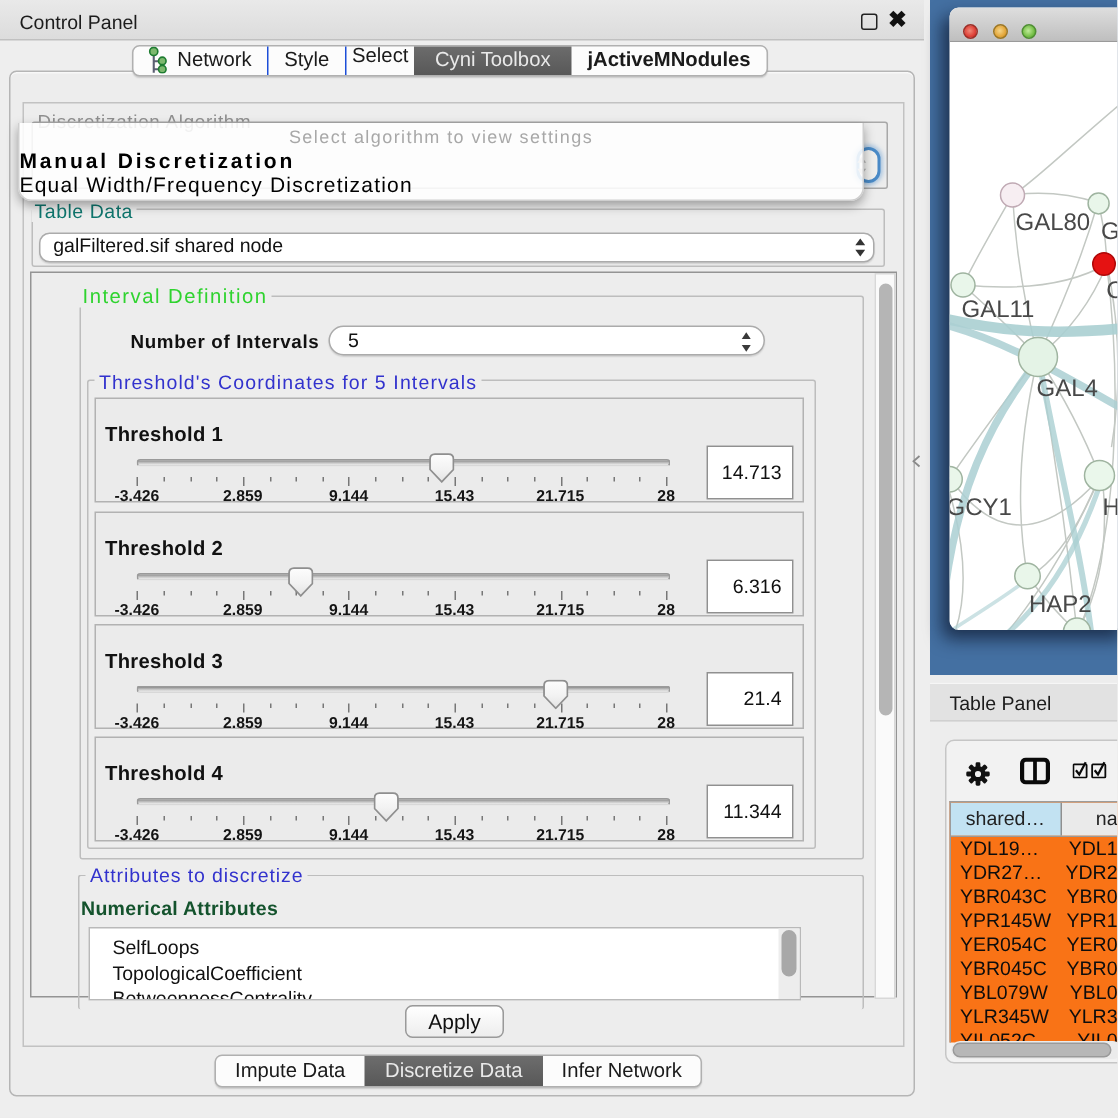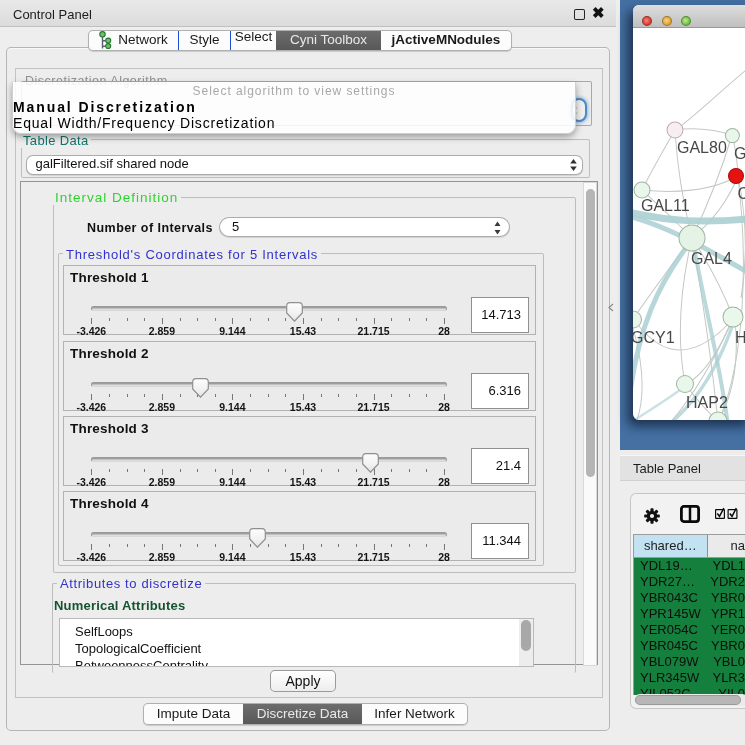--- a/index.html
+++ b/index.html
@@ -34,21 +34,21 @@
 
 
 .combo { position:absolute; background:#ffffff; border:1px solid #ababab; border-radius:4px;
   font-size:13px; color:#111; box-shadow:0 1px 1px rgba(0,0,0,0.12); }
 .combo .txt { position:absolute; left:12px; top:3px; }
 .combo .arr { position:absolute; right:4px; top:2px; width:9px; }
 
 
 .tpanel { position:absolute; left:63px; width:473px; height:70px;
   border:1px solid #b2b2b2; background:#ebebeb; }
-.tpanel .tt { position:absolute; left:6px; top:4px; font-size:13.5px; font-weight:bold; color:#111; letter-spacing:0.2px; }
+.tpanel .tt { position:absolute; left:6px; top:16px; font-size:13.5px; font-weight:bold; color:#111; letter-spacing:0.2px; }
 .valbox { position:absolute; left:407px; top:31px; width:58px; height:36px; background:#fff;
   border:1px solid #909090; font-size:13px; color:#111; text-align:right; line-height:34px; padding-right:7px; }
 
 
 #attrlist { left:59px; top:618px; width:475px; height:49px; background:#ffffff; border:1px solid #b9b9b9; overflow:hidden; padding-top:4px; }
 #attrlist div { font-size:13px; color:#111; padding-left:15px; height:17px; line-height:17px; }
 
 .btn { position:absolute; background:linear-gradient(#ffffff,#ededed); border:1px solid #9a9a9a;
   border-radius:5px; font-size:14px; color:#111; text-align:center; }
 
@@ -62,21 +62,21 @@
   border-radius:6px 0 0 6px; box-shadow:-5px 6px 11px rgba(8,16,36,0.65); overflow:hidden; }
 #nettitle { position:absolute; left:0; top:0; width:100%; height:23px;
   background:linear-gradient(#dedede,#bfbfbf); border-bottom:1px solid #9a9a9a; }
 .light { position:absolute; top:11px; width:10px; height:10px; border-radius:50%; }
 
 #tpanelbar { left:620px; top:455px; width:125px; height:26px; background:#e2e2e2;
   border-top:1px solid #f6f6f6; border-bottom:1px solid #d0d0d0; }
 #tpanelbar .t { position:absolute; left:13px; top:5px; font-size:13px; color:#1c1c1c;text-align:center; }
 #tablecard { left:630px; top:493px; width:130px; height:216px; background:#f2f2f2;
   border:1px solid #c6c6c6; border-radius:6px; }
-#thetable { left:633px; top:534px; width:112px; height:161px; background:#15803d;
+#thetable { left:633px; top:534px; width:112px; height:161px; background:#f97316;
   border-left:1px solid #9c9c9c; border-top:1px solid #9c9c9c; overflow:hidden; font-size:13px; }
 .hrow { display:flex; height:22.5px; border-bottom:1px solid #9a9a9a; }
 .hc1 { width:76px; background:#c2e2f2; border-right:1px solid #8f8f8f; text-align:center; line-height:22px; color:#222; }
 .hc2 { flex:1; background:#eaeaea; line-height:22px; color:#222; padding-left:11px; }
 .trow { display:flex; height:16px; line-height:16px; color:#0d0d0d; }
 .tc1 { width:76px; padding-left:6px; }
 .tc2 { flex:1; padding-left:7px;text-align:right; }
 </style>
 </head>
 <body>

